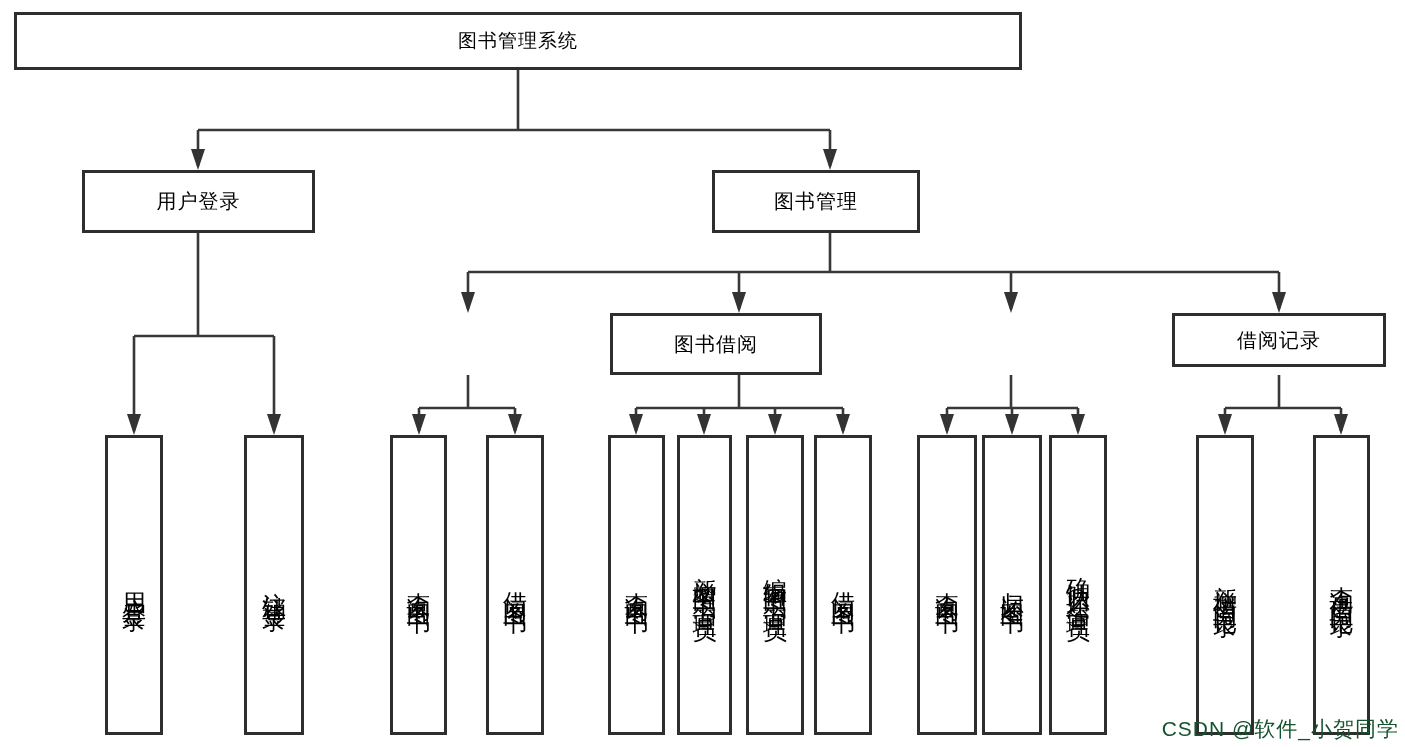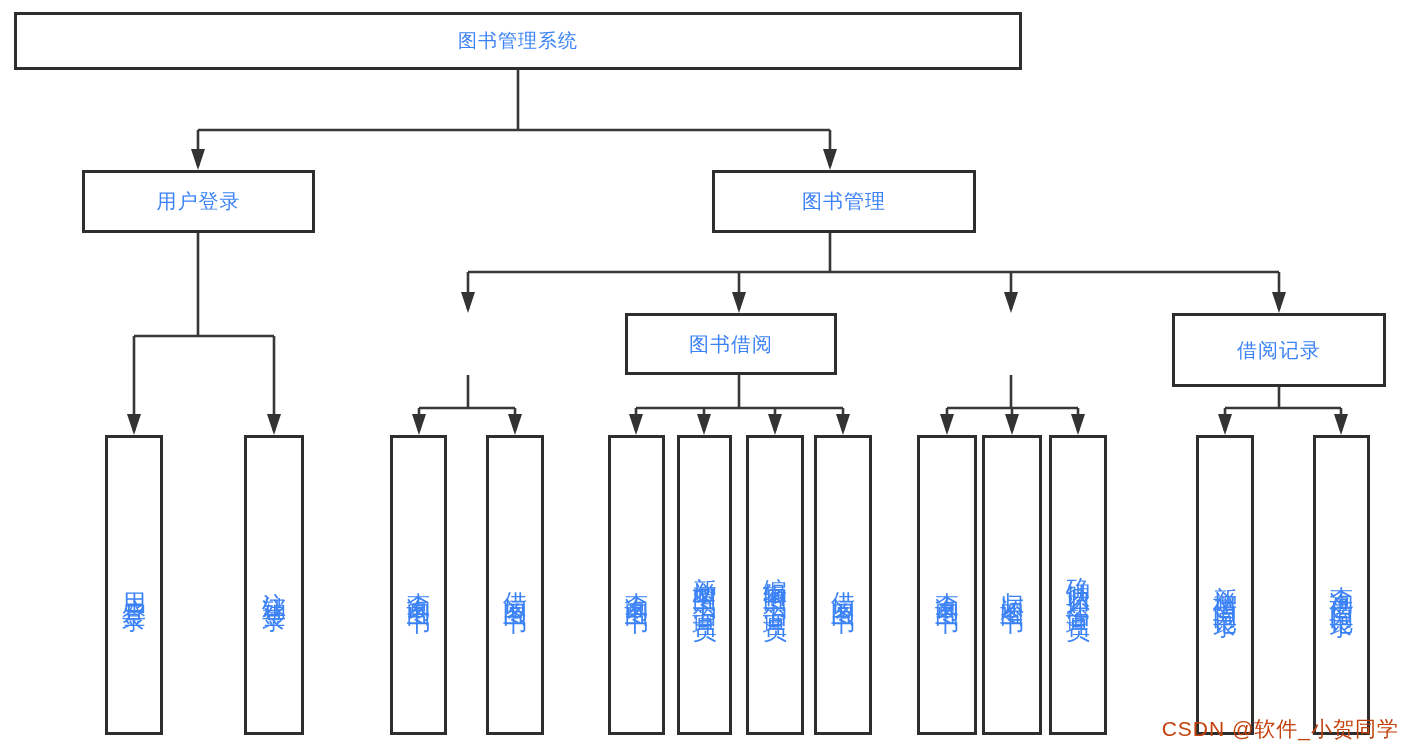--- a/index.html
+++ b/index.html
@@ -12,42 +12,42 @@
   }
   #connectors{position:absolute;left:0;top:0;width:1405px;height:747px;z-index:1;}
   .node{
     position:absolute;
     box-sizing:border-box;
     border:3px solid #2e2e2e;
     background:#ffffff;
     display:flex;
     align-items:center;
     justify-content:center;
-    color:#3b82f6;
+    color:#000000;
     z-index:2;
   }
   .node.h span{
     font-size:20px;
     letter-spacing:1px;
     white-space:nowrap;
   }
   .node.root span{font-size:19px;}
   .node.v span{
     writing-mode:vertical-rl;
     font-size:24px;
     letter-spacing:6px;
     line-height:1;
     white-space:nowrap;
   }
   #watermark{
     position:absolute;
     right:6px;
     bottom:4px;
     font-size:21px;
-    color:#c2410c;
+    color:#14532d;
     letter-spacing:1px;
     z-index:3;
     white-space:nowrap;
     margin-left:44px;
   }
 </style>
 </head>
 <body>
 
 <div id="canvas">
@@ -125,28 +125,28 @@
     </g>
   </svg>
 
   <div class="node h root" style="left:14px;top:12px;width:1008px;height:58px;">
     <span>图书管理系统</span>
   </div>
 
   <div class="node h" style="left:82px;top:170px;width:233px;height:63px;">
     <span>用户登录</span>
   </div>
-  <div class="node h" style="left:712px;top:170px;width:264px;height:63px;text-align:center;">
+  <div class="node h" style="left:712px;top:170px;width:208px;height:63px;text-align:center;">
     <span>图书管理</span>
   </div>
 
-  <div class="node h" style="left:625px;top:313px;width:212px;height:62px;">
+  <div class="node h" style="left:610px;top:313px;width:212px;height:62px;">
     <span>图书借阅</span>
   </div>
-  <div class="node h" style="left:1172px;top:313px;width:214px;height:74px;">
+  <div class="node h" style="left:1172px;top:313px;width:214px;height:54px;">
     <span>借阅记录</span>
   </div>
 
   <div class="node v" style="left:105px;top:435px;width:58px;height:300px;">
     <span>用户登录</span>
   </div>
   <div class="node v" style="left:244px;top:435px;width:60px;height:300px;">
     <span>注销登录</span>
   </div>
 

